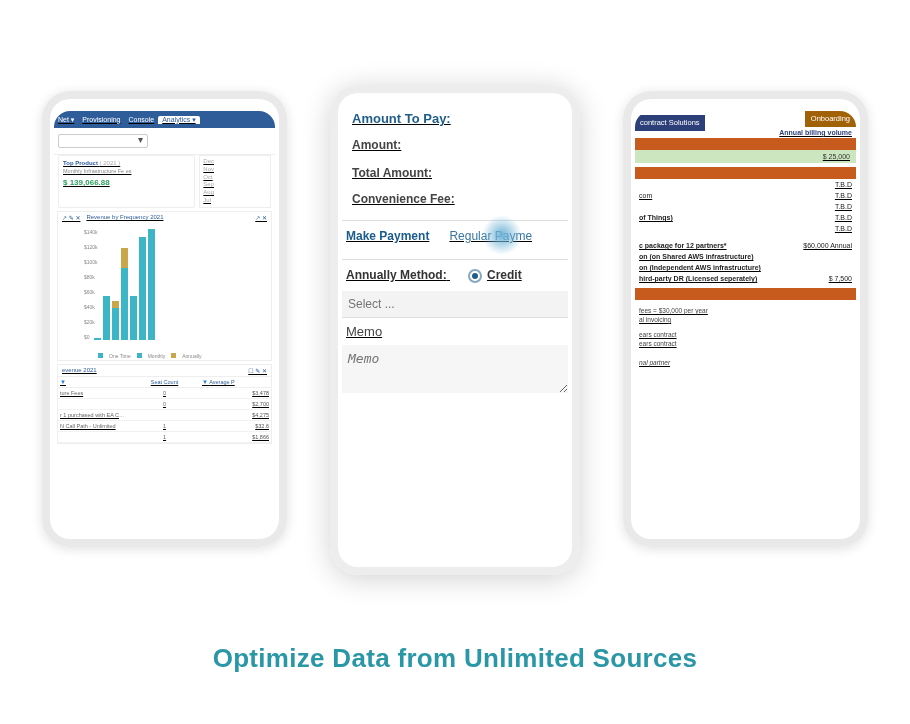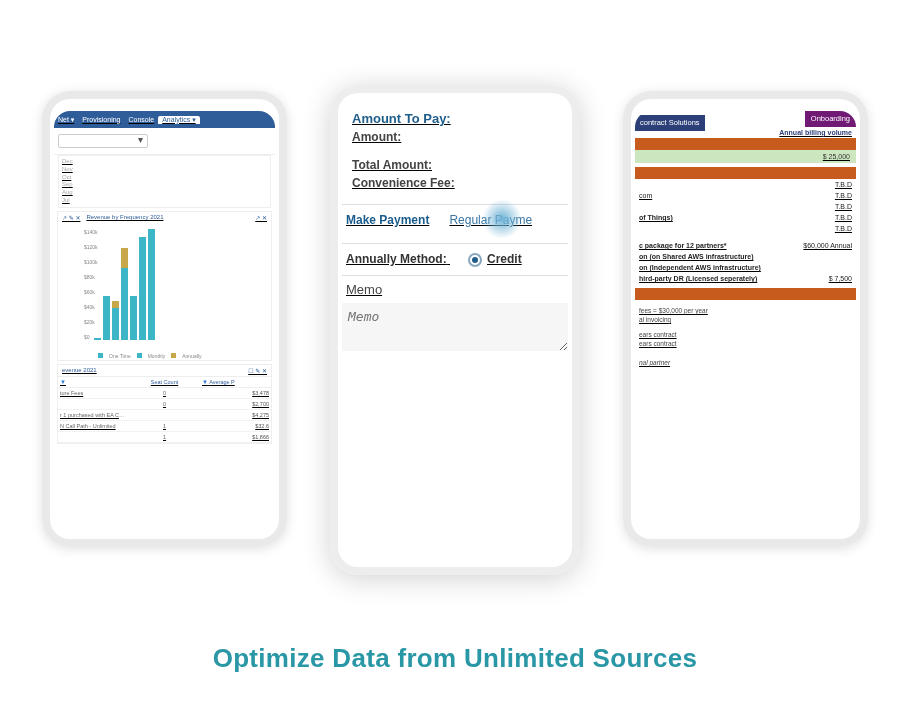--- a/index.html
+++ b/index.html
@@ -62,31 +62,31 @@
   .trow { display:flex; font-size:5.5px; color:#666; border-bottom:1px solid #f2f2f2;}
   .trow div { flex:1; padding:2px 2px; white-space:nowrap; overflow:hidden; text-overflow:ellipsis;}
   .trow .num { text-align:center;}
   .trow .amt2 { text-align:right; color:#555;}
 
   
   .ctext { color:#1f5d8a; font-size:13px; font-weight:600; }
   .cpad { padding:6px 10px; }
   .radio { width:14px; height:14px; border-radius:50%; border:2px solid #88a8c0; display:inline-block; vertical-align:middle; margin-right:5px; position:relative;}
   .radio.filled::after { content:""; position:absolute; inset:2px; background:#1f5d8a; border-radius:50%; }
-  .cline { font-size:12px; color:#444; font-weight:600; margin-top:4px;}
+  .cline { font-size:12px; color:#444; font-weight:600; margin-top:12px;}
   .cdiv { border-top:1px solid #ddd; margin-top:8px; }
   .cbtn { color:#1a5c8c; font-size:12px; font-weight:700; }
   .highlight-circle { position:absolute; width:40px; height:40px; border-radius:50%; background:radial-gradient(circle,#6fb3d6 0%, rgba(111,179,214,0) 70%); pointer-events:none;}
   .sel { width:100%; height:26px; background:#f3f3f3; border:none; color:#888; padding-left:6px; font-size:12px; }
   .memoin { width:100%; height:48px; background:#f6f6f6; border:none; padding:6px; font-size:13px; color:#999; font-style:italic;}
   .plusicon { width:14px; height:14px; background:#2a5b88; color:#fff; border-radius:3px; display:inline-flex; align-items:center; justify-content:center; font-size:11px; font-weight:700; margin-left:4px; vertical-align:middle;}
 
   
   .rpill { height:16px; line-height:16px; color:#fff; background:#2c3f78; font-size:7.5px; padding:0 5px;}
-  .rpill2 { height:16px; line-height:16px; color:#fff; background:#701a75; font-size:7.5px; padding:0 6px; position:absolute; right:0; top:0;}
+  .rpill2 { height:16px; line-height:16px; color:#fff; background:#a16207; font-size:7.5px; padding:0 6px; position:absolute; right:0; top:0;}
   .rhead { color:#2c3f78; font-size:7px; text-align:right; padding:2px 4px; font-weight:700;}
   .orangebar { height:12px; background:#c75b1e; }
   .greenbox { background:#cce6c0; text-align:right; font-size:7px; padding:3px 6px; color:#333;}
   .rtxt { font-size:7px; padding:2px 4px; color:#222; display:flex;}
   .rtxt .lab { flex:1; }
   .rtxt .val { color:#222; }
   .note { font-size:6.5px; color:#444; padding:1px 4px;}
 
   
   .tagline {
@@ -102,20 +102,26 @@
   <div class="phone phone-left">
     <div class="screen">
       <div class="lnav">
         <div>Net ▾</div>
         <div>Provisioning</div>
         <div>Console</div>
         <div class="active">Analytics ▾</div>
       </div>
       <div class="lsel"></div>
       <div class="lrow1">
+        <div class="card tp" style="flex:2">
+          <div class="title"><span>Top Product</span> <span style="color:#aaa;font-weight:400">( 2021 )</span></div>
+          <div class="sub">Monthly Infrastructure Fe
+es</div>
+          <div class="amt">$ 139,066.88</div>
+        </div>
         <div class="mlist" style="flex:1">
           <div>Dec</div>
           <div>Nov</div>
           <div>Oct</div>
           <div>Sep</div>
           <div>Aug</div>
           <div>Jul</div>
         </div>
       </div>
 
@@ -282,20 +288,21 @@
       <div style="position:relative;padding:8px 0 8px 4px;display:flex;gap:20px">
         <span class="cbtn">Make Payment</span>
         <span class="cbtn" style="color:#3a76a3;font-weight:500">Regular Payme</span>
         <div class="highlight-circle" style="left:140px;top:-6px"></div>
       </div>
       <div class="cdiv"></div>
       <div style="padding:8px 4px;font-size:12px;color:#333;font-weight:600">
         <span>Annually Method:</span>
         <span style="margin-left:18px"><span class="radio filled"></span><span>Credit</span></span>
       </div>
+      <div style="padding:0 0 0 0"><input class="sel" placeholder="Select ..." style=""></div>
       <div class="cdiv" style="margin-top:0"></div>
       <div style="padding:6px 4px;font-size:13px;color:#444;font-weight:500">Memo</div>
       <textarea class="memoin" placeholder="Memo" style=""></textarea>
     </div>
   </div>
 
 </div>
 
 <div class="tagline">Optimize Data from Unlimited Sources</div>
 

